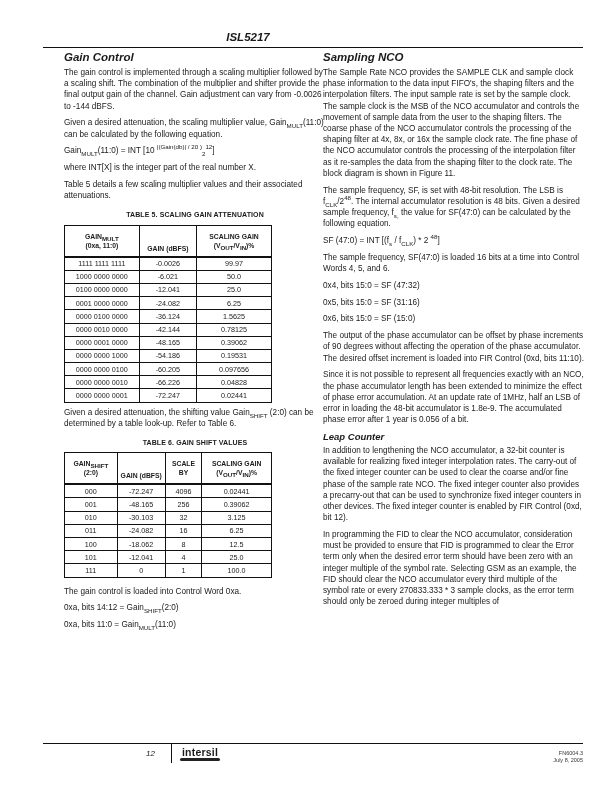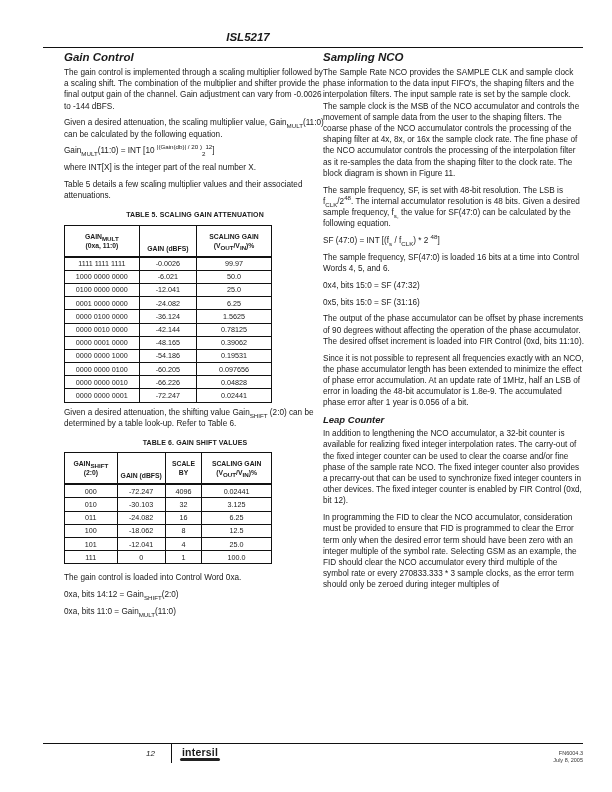--- a/index.html
+++ b/index.html
@@ -136,20 +136,26 @@
       </tr>
     </thead>
     <tbody id="t6body">
         <tr>
           <td>000</td>
           <td>-72.247</td>
           <td>4096</td>
           <td>0.02441</td>
         </tr>
         <tr>
+          <td>001</td>
+          <td>-48.165</td>
+          <td>256</td>
+          <td>0.39062</td>
+        </tr>
+        <tr>
           <td>010</td>
           <td>-30.103</td>
           <td>32</td>
           <td>3.125</td>
         </tr>
         <tr>
           <td>011</td>
           <td>-24.082</td>
           <td>16</td>
           <td>6.25</td>
@@ -181,20 +187,21 @@
 </div>
 
 <div class="col right">
   <h2 class="sec">Sampling NCO</h2>
   <p>The Sample Rate NCO provides the SAMPLE CLK and sample clock phase information to the data input FIFO's, the shaping filters and the interpolation filters. The input sample rate is set by the sample clock. The sample clock is the MSB of the NCO accumulator and controls the movement of sample data from the user to the shaping filters. The coarse phase of the NCO accumulator controls the processing of the shaping filter at 4x, 8x, or 16x the sample clock rate. The fine phase of the NCO accumulator controls the processing of the interpolation filter as it re-samples the data from the shaping filter to the clock rate. The block diagram is shown in Figure 11.</p>
   <p><span>The sample frequency, SF, is set with 48-bit resolution. The LSB is f</span><sub class="s">CLK</sub><span>/2</span><sup class="s">48</sup><span>. The internal accumulator resolution is 48 bits. Given a desired sample frequency, f</span><sub class="s">s,</sub><span> the value for SF(47:0) can be calculated by the following equation.</span></p>
   <p class="eq"><span>SF (47:0) = INT [(f</span><sub class="s">s</sub><span> / f</span><sub class="s">CLK</sub><span>) * 2 </span><sup class="s">48</sup><span>]</span></p>
   <p>The sample frequency, SF(47:0) is loaded 16 bits at a time into Control Words 4, 5, and 6.</p>
   <p>0x4, bits 15:0 = SF (47:32)</p>
   <p>0x5, bits 15:0 = SF (31:16)</p>
+  <p>0x6, bits 15:0 = SF (15:0)</p>
   <p>The output of the phase accumulator can be offset by phase increments of 90 degrees without affecting the operation of the phase accumulator. The desired offset increment is loaded into FIR Control (0xd, bits 11:10).</p>
   <p>Since it is not possible to represent all frequencies exactly with an NCO, the phase accumulator length has been extended to minimize the effect of phase error accumulation. At an update rate of 1MHz, half an LSB of error in loading the 48-bit accumulator is 1.8e-9. The accumulated phase error after 1 year is 0.056 of a bit.</p>
   <h3 class="sub">Leap Counter</h3>
   <p>In addition to lengthening the NCO accumulator, a 32-bit counter is available for realizing fixed integer interpolation rates. The carry-out of the fixed integer counter can be used to clear the coarse and/or fine phase of the sample rate NCO. The fixed integer counter also provides a precarry-out that can be used to synchronize fixed integer counters in other devices. The fixed integer counter is enabled by FIR Control (0xd, bit 12).</p>
   <p>In programming the FID to clear the NCO accumulator, consideration must be provided to ensure that FID is programmed to clear the Error term only when the desired error term should have been zero with an integer multiple of the symbol rate. Selecting GSM as an example, the FID should clear the NCO accumulator every third multiple of the symbol rate or every 270833.333 * 3 sample clocks, as the error term should only be zeroed during integer multiples of</p>
 </div>
 
 <div class="footer-rule"></div>
 <div class="footer-vline"></div>
 <div class="page-num">12</div>

